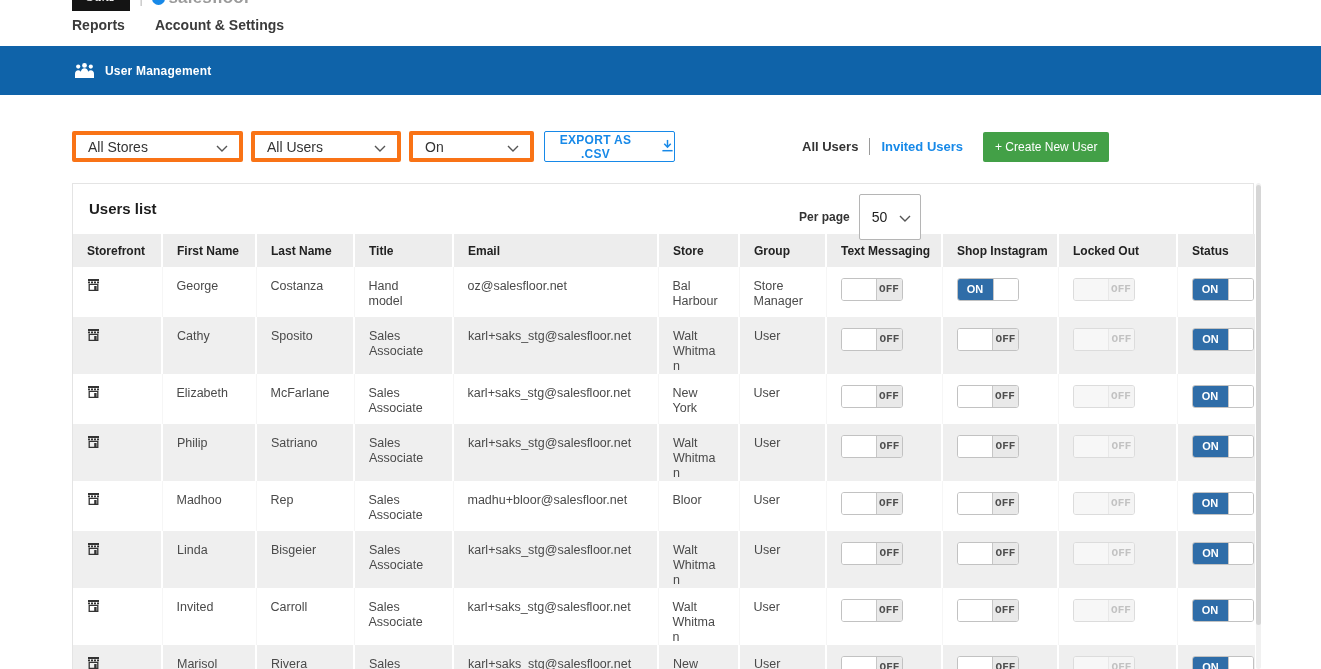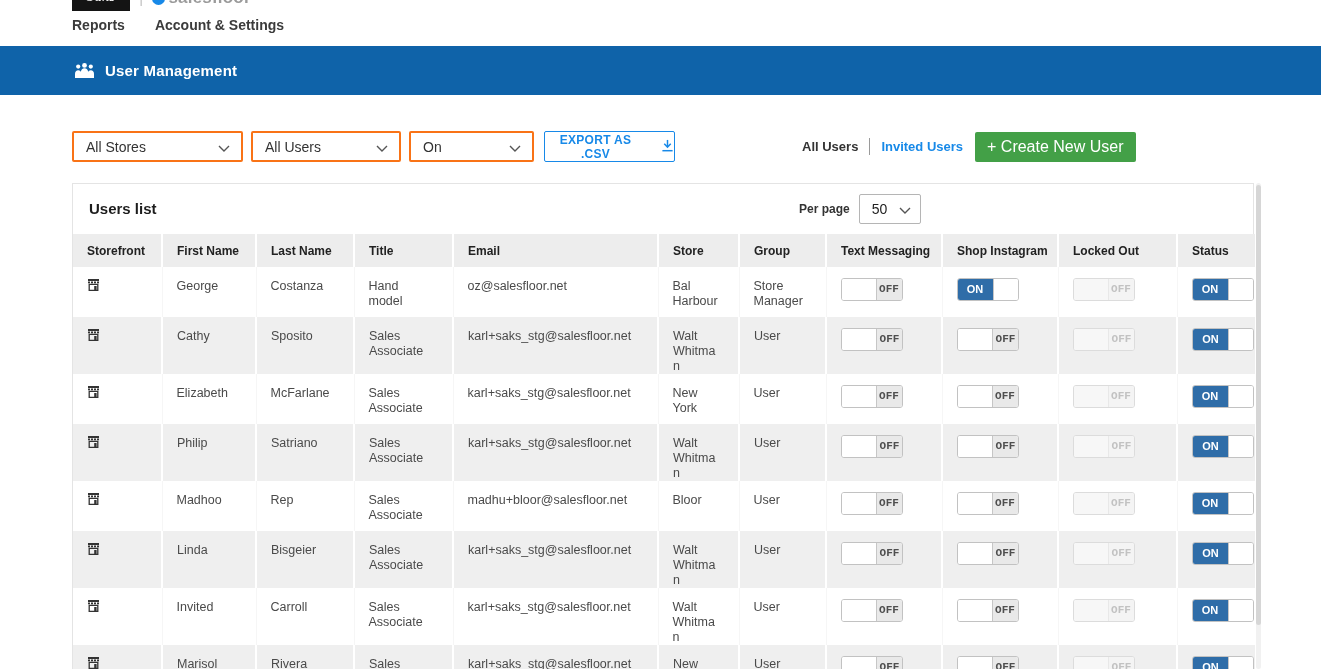--- a/index.html
+++ b/index.html
@@ -16,48 +16,48 @@
   .sf-logo { display:flex; align-items:center; gap:3px; margin-top:-15px; height:26px; }
   .sf-dot { width:13px; height:13px; border-radius:50%; background:#1789e8; display:inline-block; }
   .sf-word { font-size:17px; font-weight:bold; color:#9a9a9a; letter-spacing:0.2px; }
   .nav { position:absolute; left:72px; top:17px; display:flex; gap:30px; }
   .nav-item { font-size:14px; font-weight:bold; color:#3b3b3b; cursor:pointer; }
 
   
   .banner { position:absolute; top:46px; left:0; width:100%; height:49px; background:#0f63a9;
     display:flex; align-items:center; padding-left:74px; }
   .banner-icon { margin-right:10px; display:flex; }
-  .banner-title { color:#fff; font-size:15px; font-weight:bold; letter-spacing:0.2px; }
+  .banner-title { color:#fff; font-size:12px; font-weight:bold; letter-spacing:0.2px; }
 
   
   .filters { position:absolute; top:131px; left:72px; display:flex; align-items:center; }
-  .sel { height:31px; border:2px solid #f97316; border-radius:2px; background:#fff;
+  .sel { height:31px; border:4px solid #f97316; border-radius:2px; background:#fff;
     display:flex; align-items:center; justify-content:space-between; padding:0 11px 0 12px;
     font-size:14px; color:#333; margin-right:8px; cursor:pointer; }
   .sel-stores { width:171px; } .sel-users { width:150px; } .sel-status { width:125px; }
   .export-btn { margin-left:2px; width:131px; height:31px; border:1px solid #1789e8; border-radius:2px;
     background:#fff; color:#1789e8; font-size:12px; font-weight:700; letter-spacing:0.3px;
     display:flex; align-items:center; justify-content:center; gap:15px; cursor:pointer; }
 
   
   .actions { position:absolute; top:131px; left:802px; height:31px; display:flex; align-items:center; }
   .tab-all { font-size:13px; font-weight:bold; color:#333; cursor:pointer; }
   .tab-div { width:1px; height:17px; background:#9a9a9a; margin:0 11px; }
   .tab-invited { font-size:13px; font-weight:bold; color:#1789e8; cursor:pointer; }
-  .create-btn { margin-left:12px; height:30px; padding:0 12px; background:#43a047; border:none; border-radius:2px;
-    color:#fff; font-size:16px; font-family:inherit; display:flex; align-items:center; cursor:pointer; }
+  .create-btn { margin-left:20px; height:30px; padding:0 12px; background:#43a047; border:none; border-radius:2px;
+    color:#fff; font-size:12px; font-family:inherit; display:flex; align-items:center; cursor:pointer; }
 
   
   .table-wrap { position:absolute; top:183px; left:72px; width:1182px; height:486px;
     background:#fff; border:1px solid #e4e4e4; border-bottom:none; }
   .table-head-band { position:relative; height:50px; background:#fff; }
   .users-title { position:absolute; left:16px; top:16px; font-size:15px; font-weight:bold; color:#1d1d1d; }
   .per-page { position:absolute; left:726px; top:10px; display:flex; align-items:center; }
   .per-page-label { font-size:12px; font-weight:bold; color:#333; margin-right:9px; }
-  .per-page-sel { width:62px; height:30px; border:1px solid #b5b5b5; border-radius:2px; background:#fff;
+  .per-page-sel { width:62px; height:46px; border:1px solid #b5b5b5; border-radius:2px; background:#fff;
     display:flex; align-items:center; justify-content:space-between; padding:0 9px 0 12px;
     font-size:14px; color:#222; cursor:pointer; }
 
   table { width:100%; border-collapse:collapse; table-layout:fixed; }
   thead tr { height:33px; background:#ededed; }
   th { font-size:12px; font-weight:700; color:#222; text-align:left; vertical-align:middle;
     padding:0 6px 0 14px; border-right:2px solid #fff; white-space:nowrap; overflow:hidden; }
   th:last-child { border-right:none; }
   tbody tr { height:50px; background:#fff; }
   tbody tr.alt { background:#efefef; }

